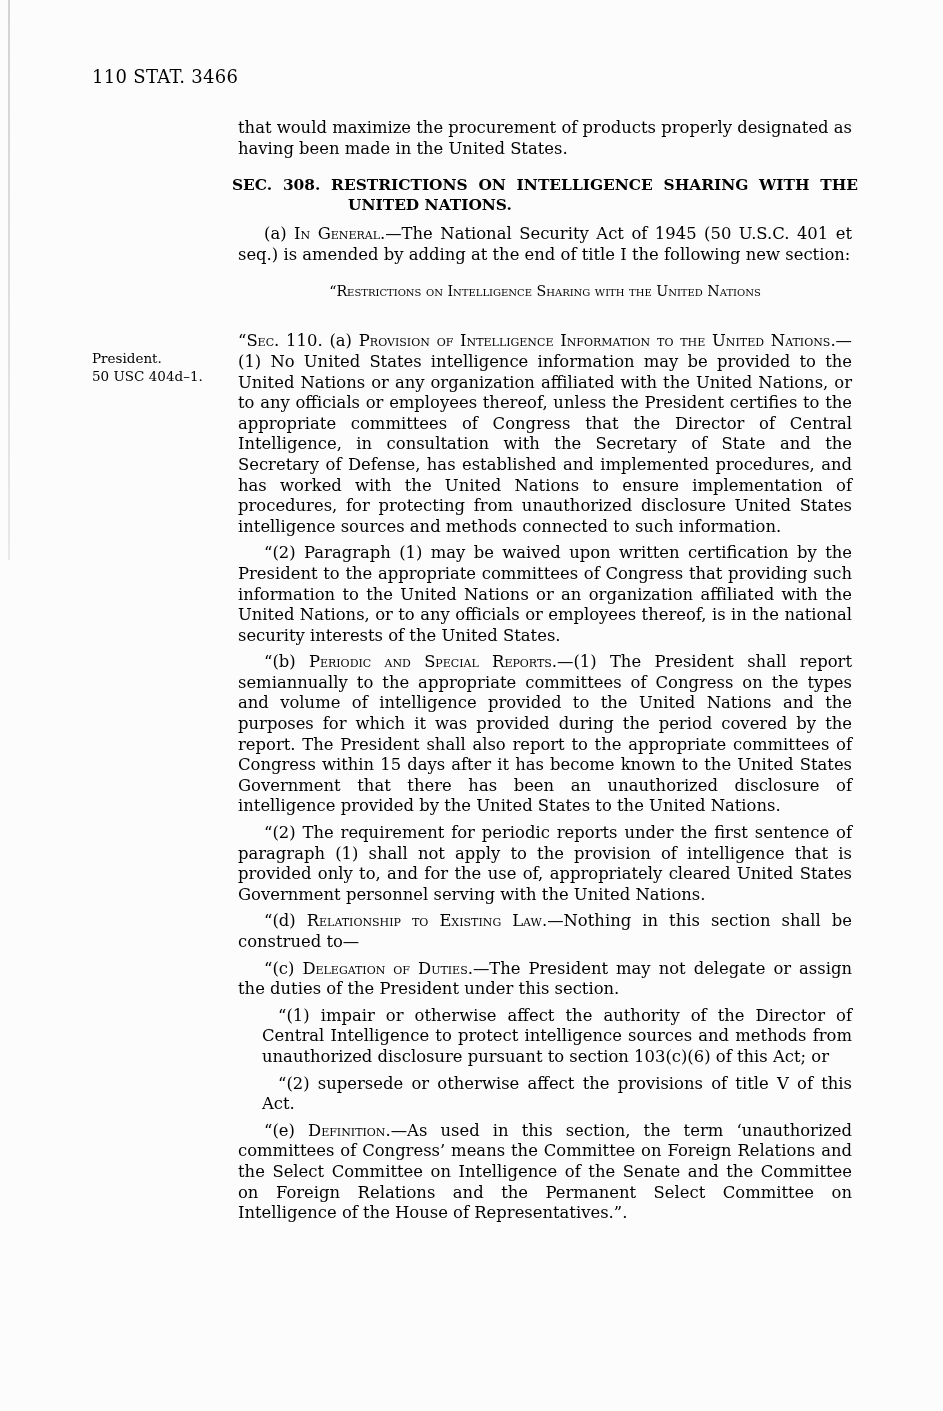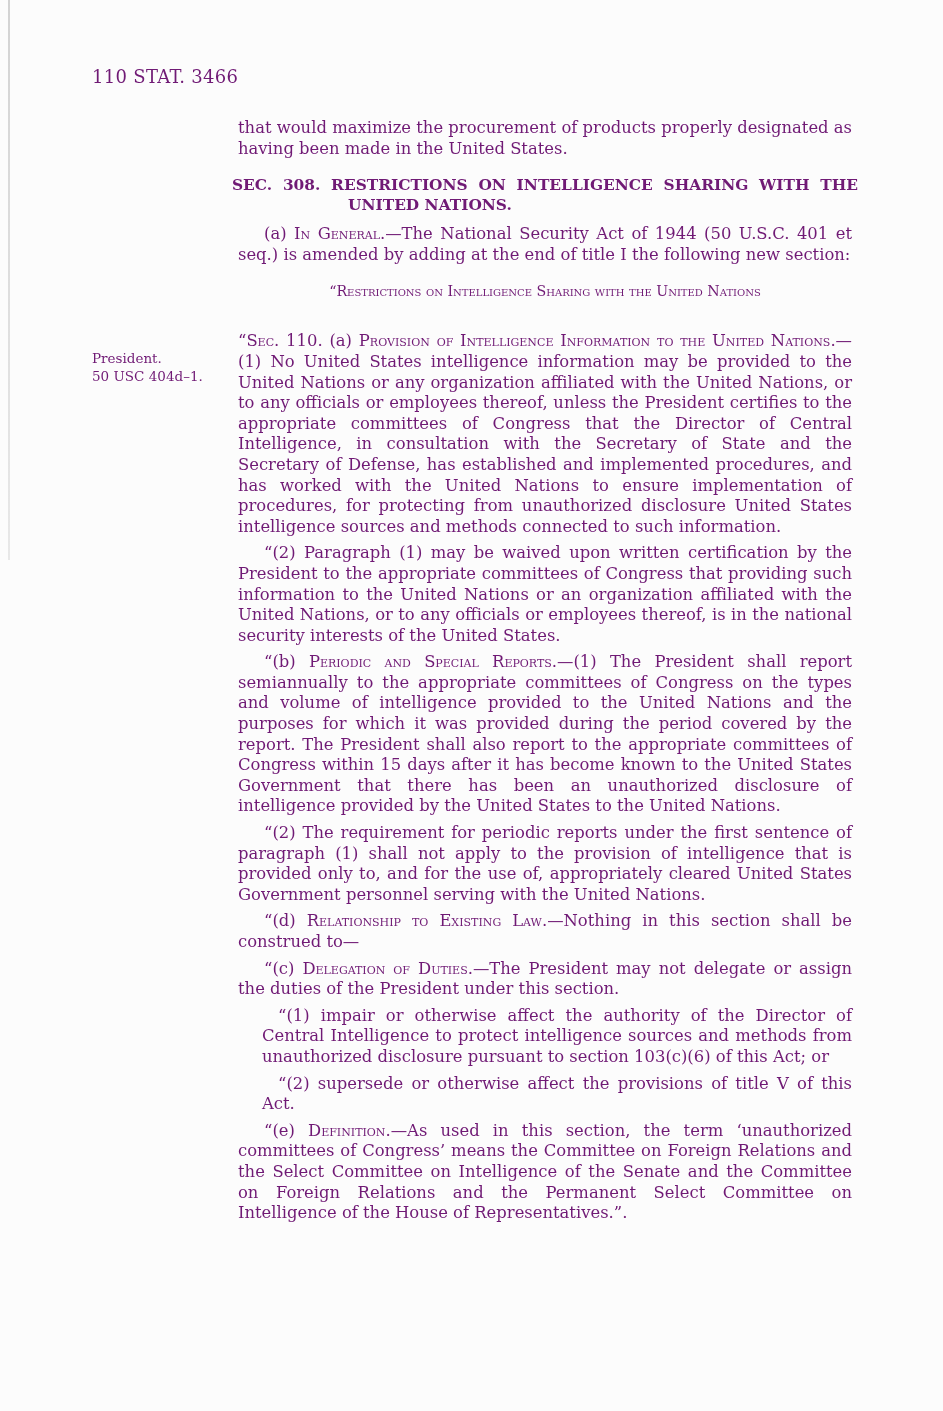--- a/index.html
+++ b/index.html
@@ -3,21 +3,21 @@
 <meta charset="utf-8">
 <style>
   html, body { margin: 0; padding: 0; }
   body { background: #e8e8e8; }
   .page {
     position: relative;
     width: 943px;
     height: 1411px;
     background: #fcfcfc;
     font-family: "DejaVu Serif", serif;
-    color: #701a75;
+    color: #000000;
     overflow: hidden;
   }
   .scan-line {
     position: absolute;
     left: 8px; top: 0;
     width: 2px; height: 560px;
     background: linear-gradient(#c9c9c9, #e3e3e3);
     opacity: 0.8;
   }
   
@@ -77,21 +77,21 @@
     <div>President.</div>
     <div>50 USC 404d–1.</div>
   </div>
 
   <div class="bodycol">
 
     <p>that would maximize the procurement of products properly designated as having been made in the United States.</p>
 
     <h2 class="sec-head"><span>SEC. 308. RESTRICTIONS ON INTELLIGENCE SHARING WITH THE UNITED NATIONS.</span></h2>
 
-    <p class="ind"><span>(a) </span><span class="sc">In General.</span><span>—The National Security Act of 1944 (50 U.S.C. 401 et seq.) is amended by adding at the end of title I the following new section:</span></p>
+    <p class="ind"><span>(a) </span><span class="sc">In General.</span><span>—The National Security Act of 1945 (50 U.S.C. 401 et seq.) is amended by adding at the end of title I the following new section:</span></p>
 
     <div class="center-head">“Restrictions on Intelligence Sharing with the United Nations</div>
 
     <p><span class="sc">“Sec. 110. </span><span>(a) </span><span class="sc">Provision of Intelligence Information to the United Nations.</span><span>—(1) No United States intelligence information may be provided to the United Nations or any organization affiliated with the United Nations, or to any officials or employees thereof, unless the President certifies to the appropriate committees of Congress that the Director of Central Intelligence, in consultation with the Secretary of State and the Secretary of Defense, has established and implemented procedures, and has worked with the United Nations to ensure implementation of procedures, for protecting from unauthorized disclosure United States intelligence sources and methods connected to such information.</span></p>
 
     <p class="ind">“(2) Paragraph (1) may be waived upon written certification by the President to the appropriate committees of Congress that providing such information to the United Nations or an organization affiliated with the United Nations, or to any officials or employees thereof, is in the national security interests of the United States.</p>
 
     <p class="ind"><span>“(b) </span><span class="sc">Periodic and Special Reports.</span><span>—(1) The President shall report semiannually to the appropriate committees of Congress on the types and volume of intelligence provided to the United Nations and the purposes for which it was provided during the period covered by the report. The President shall also report to the appropriate committees of Congress within 15 days after it has become known to the United States Government that there has been an unauthorized disclosure of intelligence provided by the United States to the United Nations.</span></p>
 
     <p class="ind">“(2) The requirement for periodic reports under the first sentence of paragraph (1) shall not apply to the provision of intelligence that is provided only to, and for the use of, appropriately cleared United States Government personnel serving with the United Nations.</p>

